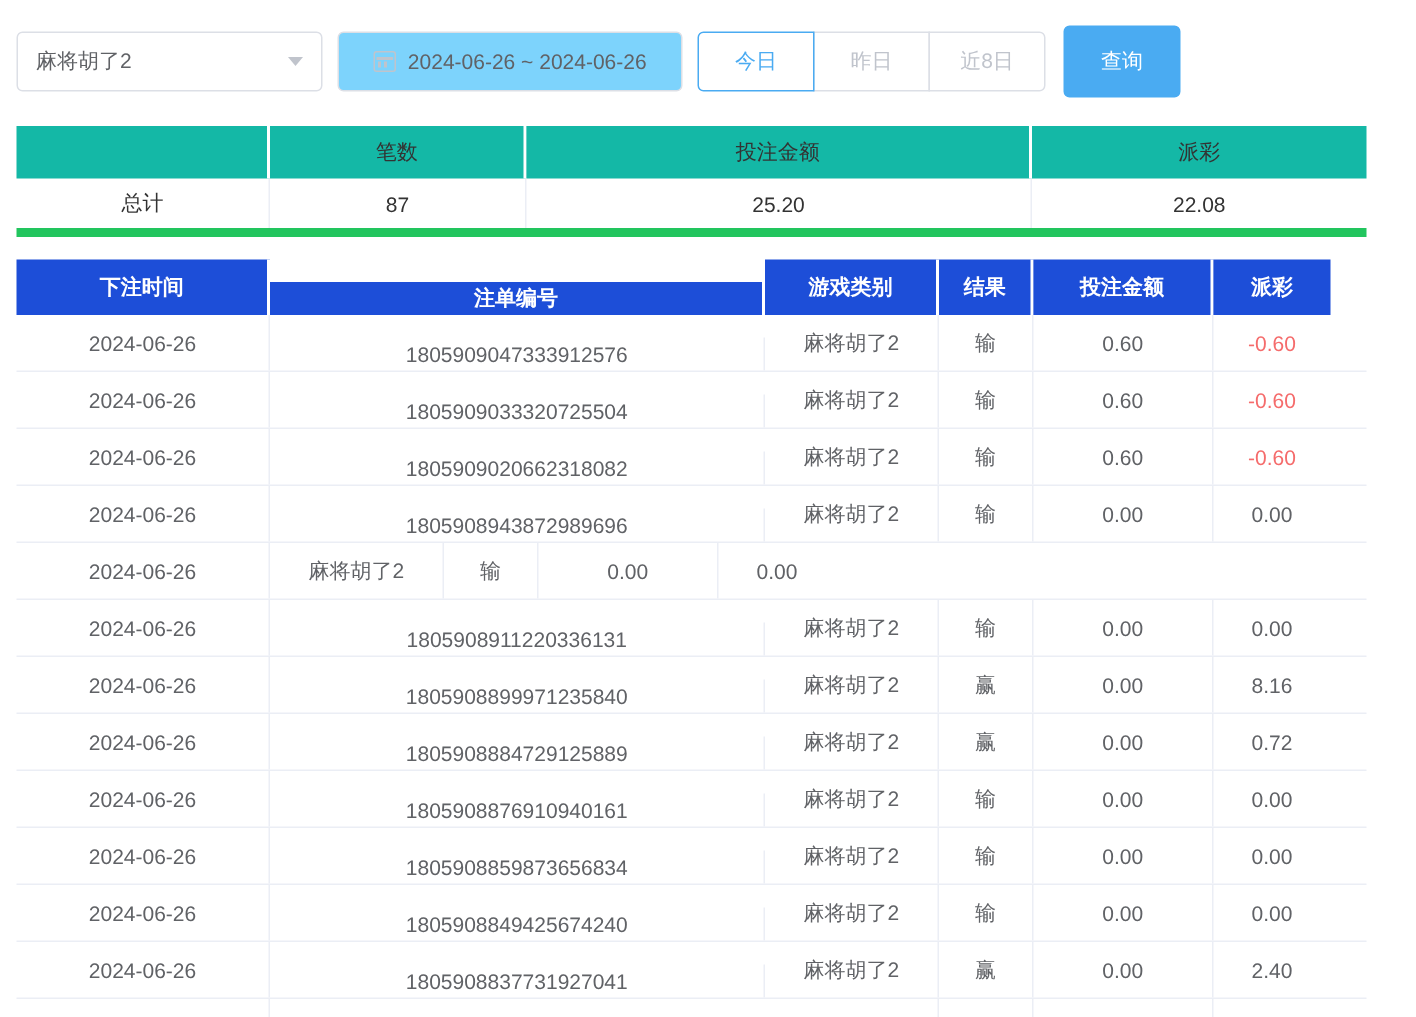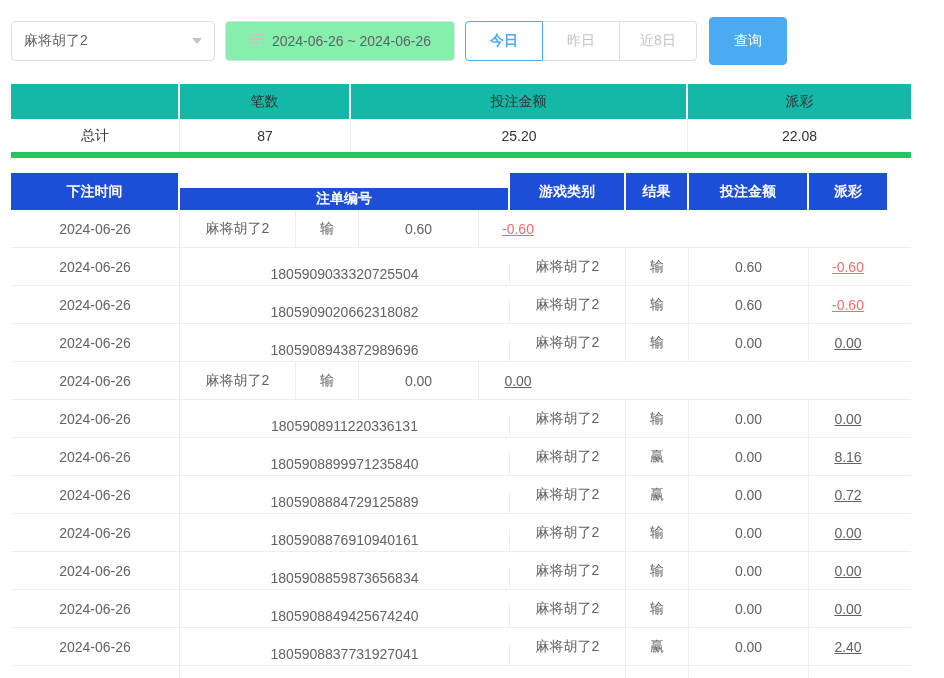--- a/index.html
+++ b/index.html
@@ -27,21 +27,21 @@
     width: 0; height: 0;
     border-left: 5px solid transparent;
     border-right: 5px solid transparent;
     border-top: 6px solid #c0c4cc;
   }
   .date-box {
     margin-left: 10px;
     width: 230px; height: 40px;
     border: 1px solid #dcdfe6; border-radius: 4px;
     display: flex; align-items: center; justify-content: center;
-    gap: 8px; background: #86efac; cursor: pointer;
+    gap: 8px; background: #7dd3fc; cursor: pointer;
   }
   .cal-icon {
     width: 15px; height: 14px;
     border: 1.5px solid #c0c4cc; border-radius: 2px;
     position: relative; flex: 0 0 auto;
   }
   .cal-icon::before {
     content: ""; position: absolute; left: 1px; right: 1px; top: 3px;
     height: 1.5px; background: #c0c4cc;
   }
@@ -54,21 +54,21 @@
   .btn-group .gbtn {
     width: 78px; height: 40px;
     background: #fff;
     border: 1px solid #dcdfe6;
     color: #c0c4cc;
     font-size: 14px;
     cursor: pointer;
     margin-left: -1px;
     position: relative;
   }
-  .btn-group .gbtn:first-child { border-radius: 4px 0 0 4px; margin-left: 0; font-weight: bold; }
+  .btn-group .gbtn:first-child { border-radius: 4px 0 0 4px; margin-left: 0; }
   .btn-group .gbtn:last-child  { border-radius: 0 4px 4px 0; }
   .btn-group .gbtn.active {
     border-color: var(--accent);
     color: var(--accent);
     z-index: 2;
   }
   .query-btn {
     margin-left: 12px;
     width: 78px; height: 48px;
     background: var(--accent);
@@ -107,21 +107,21 @@
     border-right: 2px solid #fff;
   }
   .detail .t-head .cell:last-child { border-right: none; }
   .detail .t-row { display: flex; height: 38px; border-bottom: 1px solid #ebeef5; background: #fff; }
   .detail .t-row .cell {
     display: flex; align-items: center; justify-content: center;
     color: #606266;
     border-right: 1px solid #ebeef5;
     overflow: hidden; white-space: nowrap;
   }
-  .detail .t-row .cell:last-child { border-right: none; text-decoration: underline; }
+  .detail .t-row .cell:last-child { border-right: none; }
   .detail .t-row .cell.neg { color: var(--negative); }
   .tc0 { width: 169px; } .tc1 { width: 330px; margin-top: 15px; } .tc2 { width: 116px; }
   .tc3 { width: 63px; }  .tc4 { width: 120px; } .tc5 { width: 78px; }
 </style>
 </head>
 <body>
 
 <div class="page">
 
   <div class="filters">
@@ -164,20 +164,21 @@
       <div class="cell tc0">下注时间</div>
       <div class="cell tc1">注单编号</div>
       <div class="cell tc2">游戏类别</div>
       <div class="cell tc3">结果</div>
       <div class="cell tc4">投注金额</div>
       <div class="cell tc5">派彩</div>
     </div>
     <div id="table-body">
         <div class="t-row">
           <div class="cell tc0">2024-06-26</div>
+          <div class="cell tc1">1805909047333912576</div>
           <div class="cell tc2">麻将胡了2</div>
           <div class="cell tc3">输</div>
           <div class="cell tc4">0.60</div>
           <div class="cell tc5 neg">-0.60</div>
         </div>
         <div class="t-row">
           <div class="cell tc0">2024-06-26</div>
           <div class="cell tc1">1805909033320725504</div>
           <div class="cell tc2">麻将胡了2</div>
           <div class="cell tc3">输</div>

